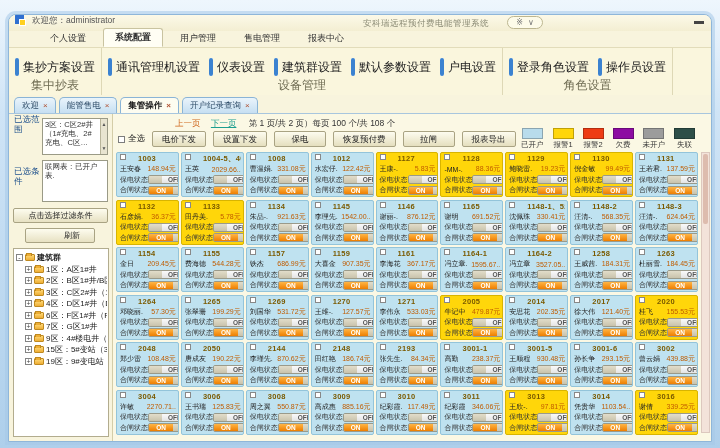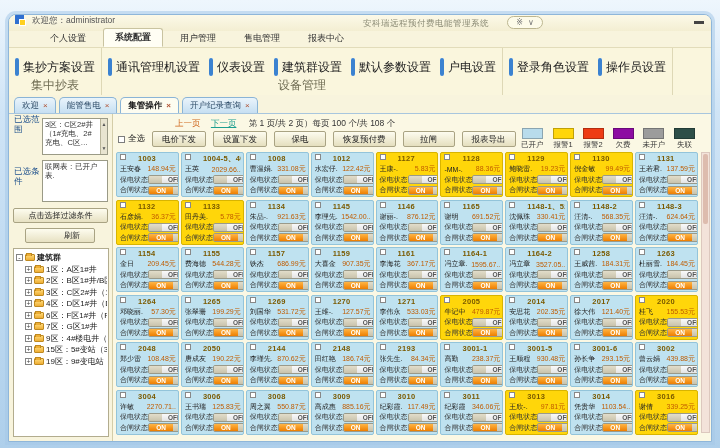--- a/index.html
+++ b/index.html
@@ -176,20 +176,21 @@
         <div class="rbtns">
           <div class="ribbon-btn">
             <span class="ricon"><span class="scr"></span><span class="dots"></span></span>
             <span>登录角色设置</span>
           </div>
           <div class="ribbon-btn">
             <span class="ricon"><span class="scr"></span><span class="dots"></span></span>
             <span>操作员设置</span>
           </div>
         </div>
+        <div class="rcaption">角色设置</div>
       </div>
     </div>
 
   <div class="doctabs" id="doctabs">
       <div class="dtab">
         <span>欢迎</span>
         <span class="x">×</span>
       </div>
       <div class="dtab">
         <span>能管售电</span>

